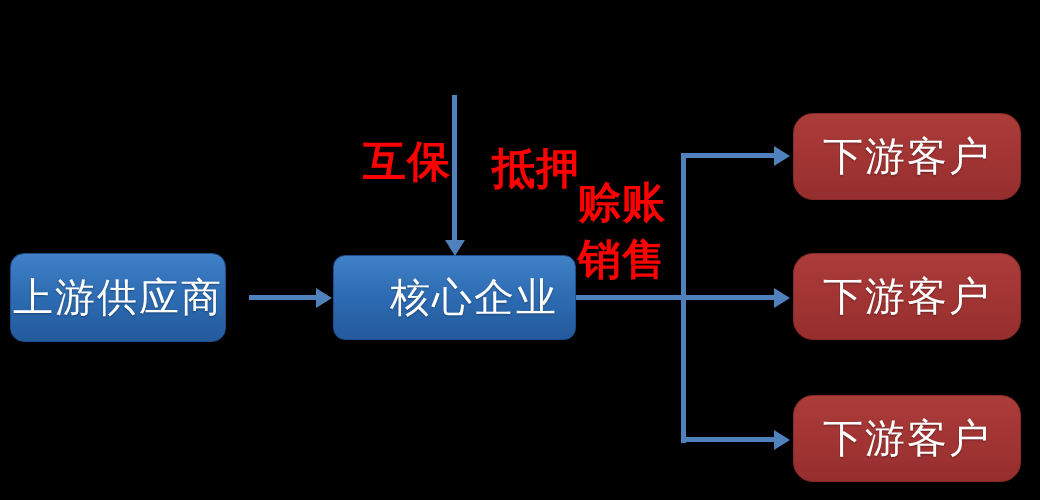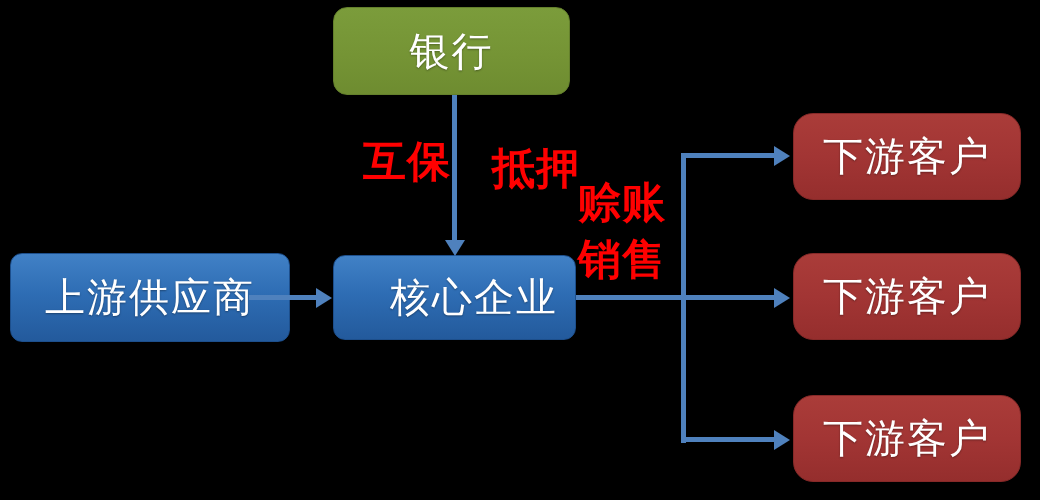--- a/index.html
+++ b/index.html
@@ -32,21 +32,21 @@
     width: 237px; height: 88px;
     border-radius: 14px;
     background: linear-gradient(180deg, #7b9c3b 0%, #759435 55%, #6e8c30 100%);
     border: 1px solid #64802c;
   }
   .node-blue {
     border-radius: 12px;
     background: linear-gradient(180deg, #4181c6 0%, #2e6db4 45%, #235a9c 100%);
     border: 1px solid #1d4f8c;
   }
-  .node-upstream { left: 10px; top: 253px; width: 280px; height: 89px; }
+  .node-upstream { left: 10px; top: 253px; width: 216px; height: 89px; border-radius: 14px; }
   .node-core     { left: 333px; top: 255px; width: 243px; height: 85px; padding-left: 39px; }
   .node-red {
     border-radius: 20px;
     background: linear-gradient(180deg, #aa3c39 0%, #a23534 50%, #952e2d 100%);
     border: 1px solid #862928;
     left: 793px; width: 228px; height: 87px;
   }
   .node-d1 { top: 113px; }
   .node-d2 { top: 253px; }
   .node-d3 { top: 395px; }
@@ -77,23 +77,20 @@
     line-height: 1.0;
     letter-spacing: 1px;
     white-space: nowrap;
   }
 </style>
 </head>
 <body>
 
 <div id="canvas">
 
-  <div class="node node-green">
-    <span>银行</span>
-  </div>
 
   <div class="node node-blue node-upstream">
     <span>上游供应商</span>
   </div>
 
   <div class="node node-blue node-core">
     <span>核心企业</span>
   </div>
 
   <div class="node node-red node-d1">

